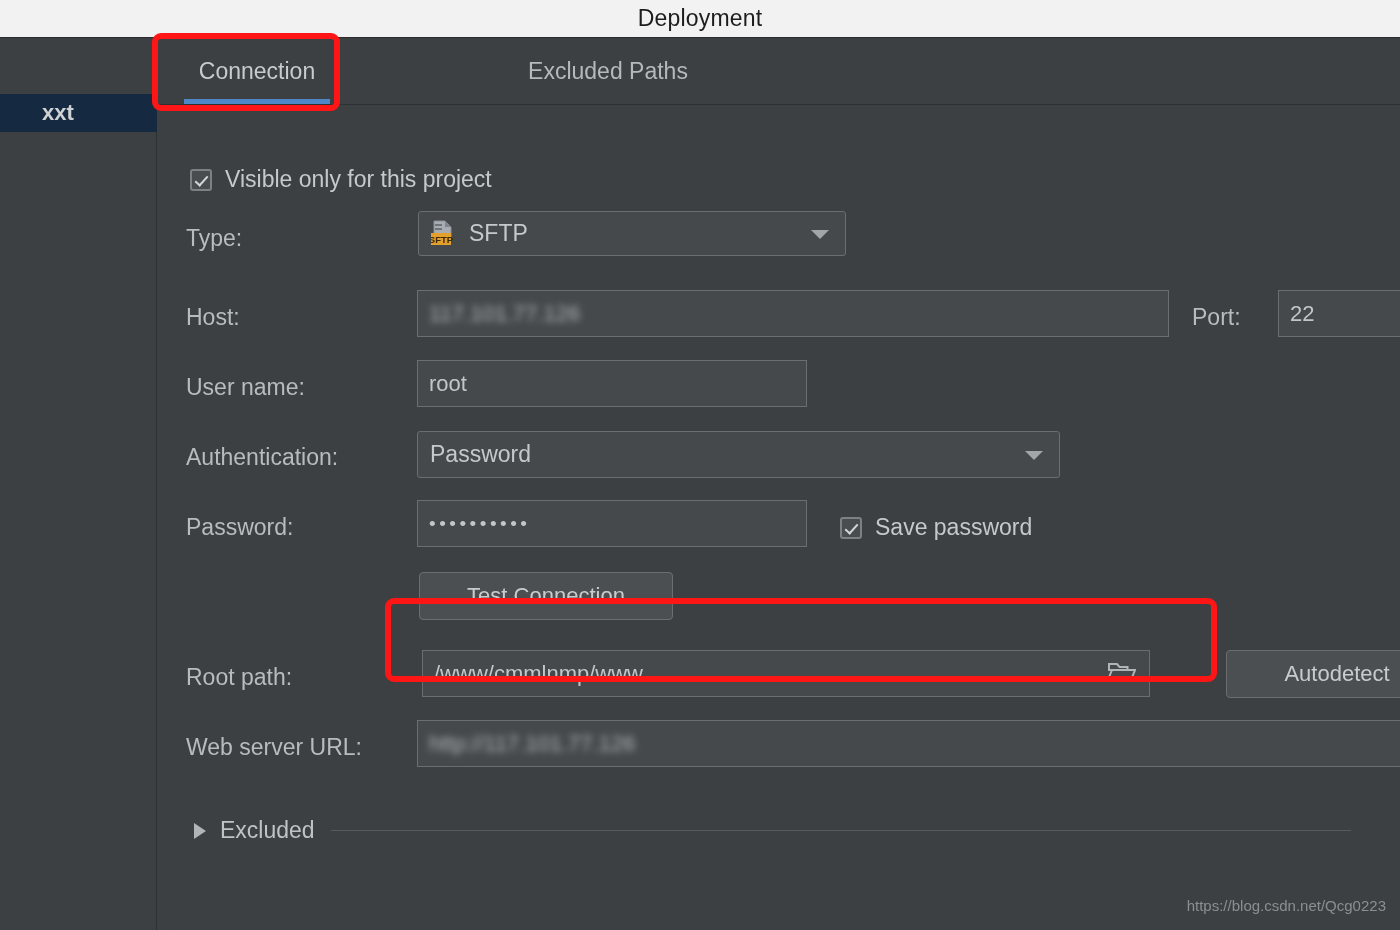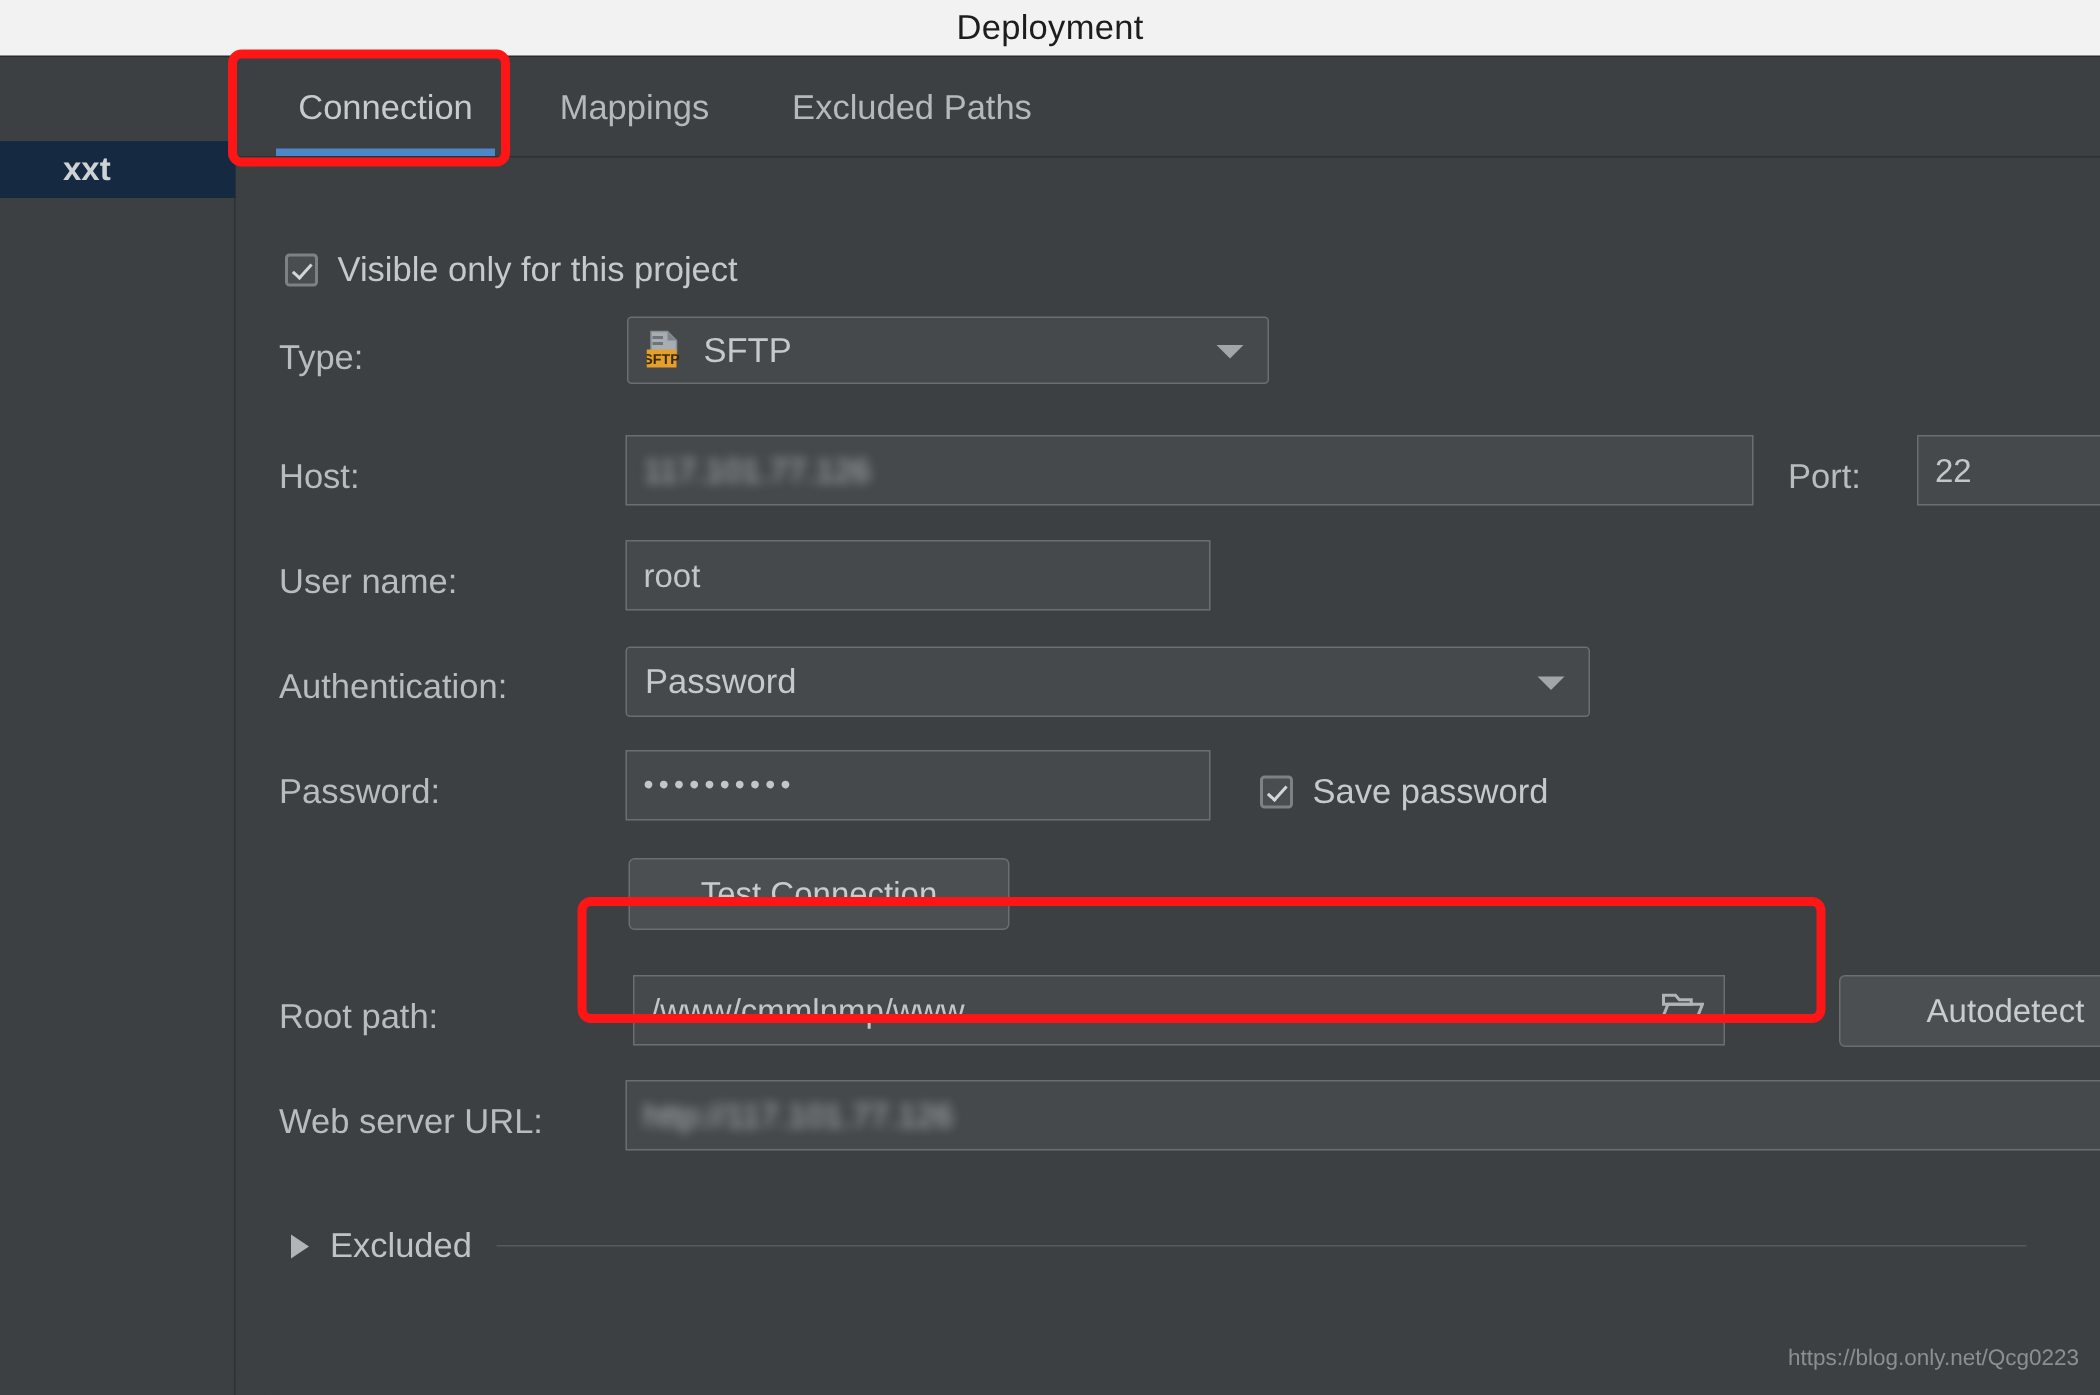--- a/index.html
+++ b/index.html
@@ -309,23 +309,20 @@
     <div class="sidebar-item selected" style="top:55px;">
       <span class="sidebar-item-label">xxt</span>
     </div>
   </div>
 
   <div class="main">
 
     <div class="tabstrip">
       <div class="tab active" style="left:14px; width:170px;">
         <span>Connection</span>
-      </div>
-      <div class="tab" style="left:198px; width:134px;">
-        <span>Mappings</span>
       </div>
       <div class="tab" style="left:346px; width:208px;">
         <span>Excluded Paths</span>
       </div>
     </div>
 
     <div class="form">
 
       <div class="cb-row" style="left:32px; top:61px;">
         <span class="cbox checked"></span>
@@ -404,19 +401,19 @@
       </div>
 
       <div class="advanced" style="left:36px; top:712px;">
         <span class="tri-right"></span>
         <span class="advanced-label">Excluded</span>
         <span class="advanced-line"></span>
       </div>
 
     </div>
 
-    <div class="watermark">https://blog.only.net/Qcg0223</div>
+    <div class="watermark">https://blog.csdn.net/Qcg0223</div>
   </div>
 
   <div class="anno" style="left:152px; top:33px; width:188px; height:78px;"></div>
   <div class="anno" style="left:385px; top:598px; width:832px; height:84px;"></div>
 
 </div>
 
 </body></html>

